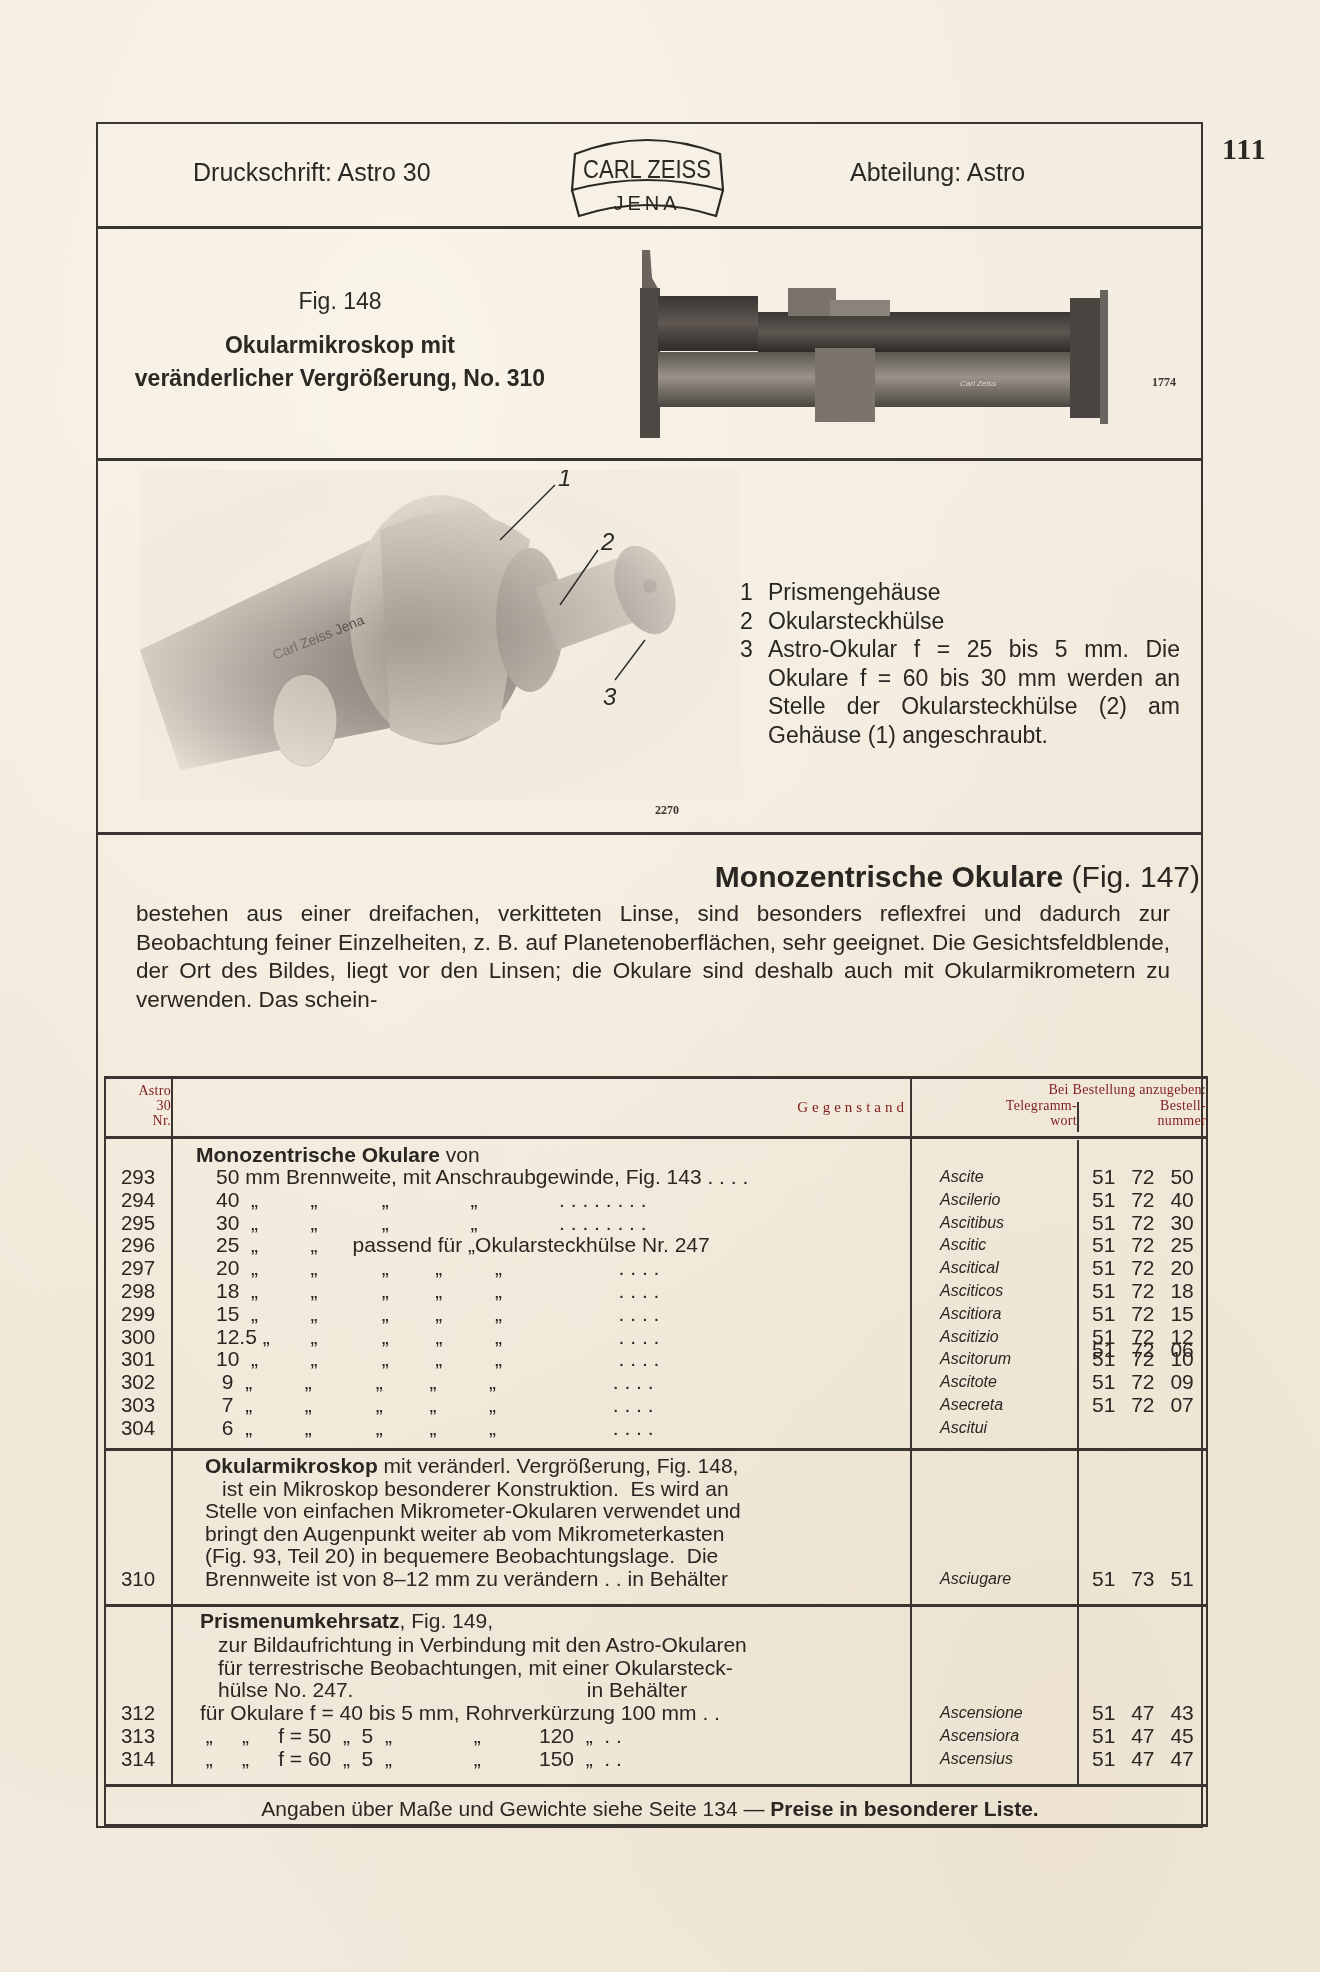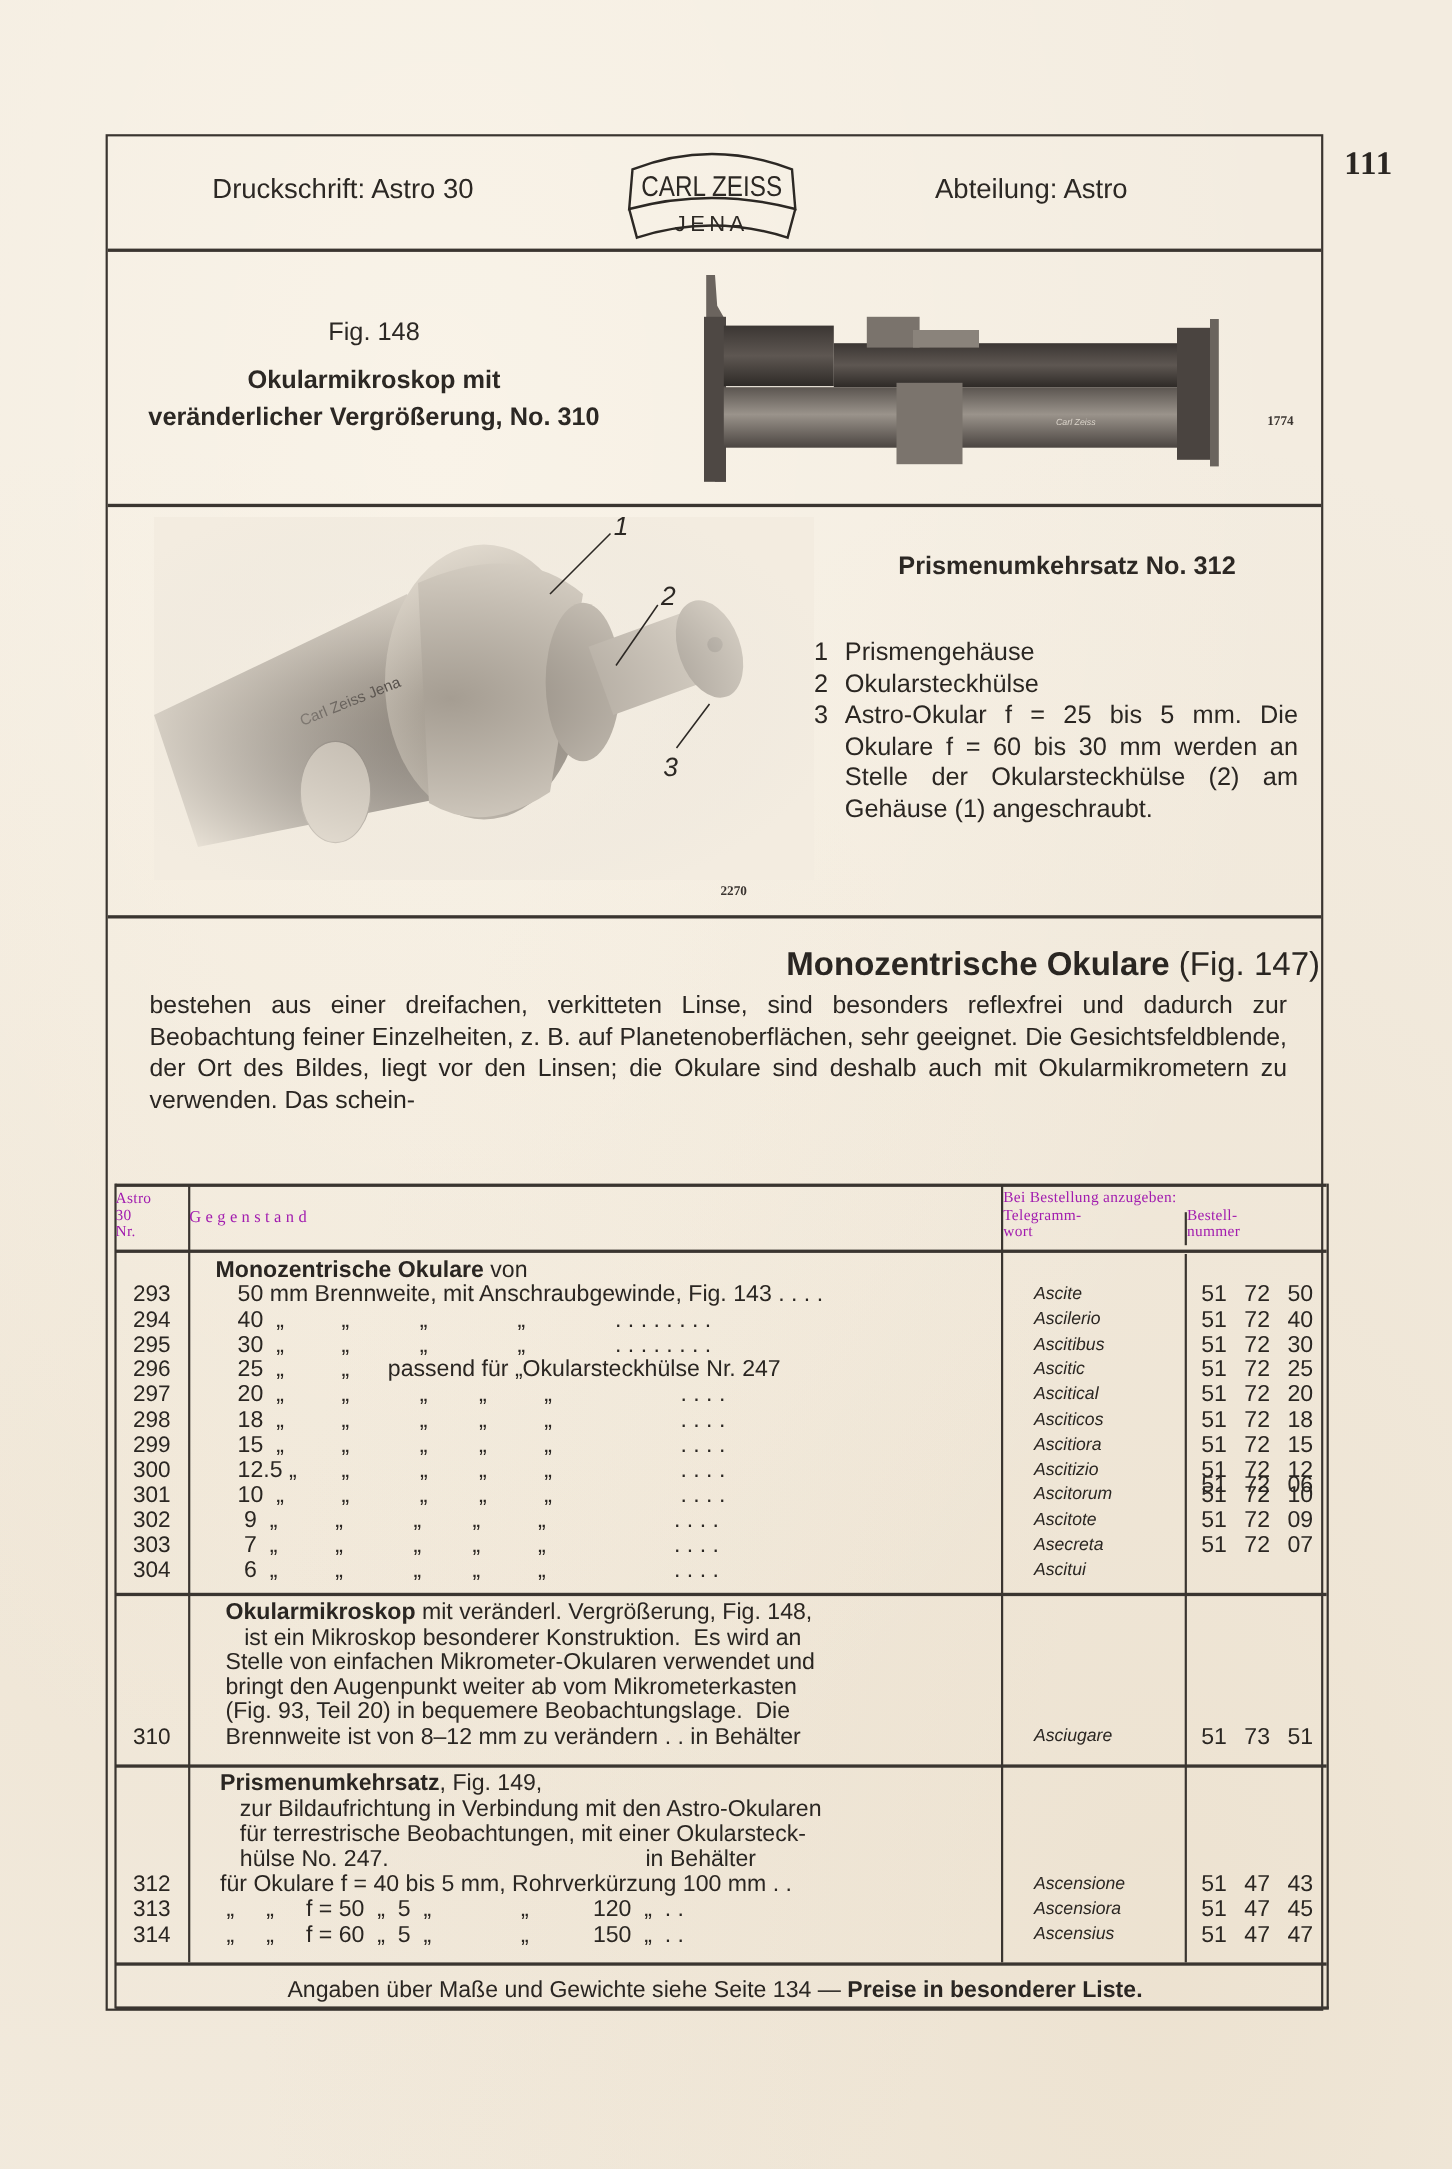--- a/index.html
+++ b/index.html
@@ -39,21 +39,21 @@
   .fig149-list .n { width:28px; flex:none; }
   .fig149-list .t { flex:1; text-align:justify; text-align-last:left; }
 
   .plate-id { font-family:"Liberation Serif", serif; font-size:12px; font-weight:bold; color:#3a3430; }
 
   .mono-title { left:100px; top:860px; width:1100px; text-align:right; font-size:30px; font-weight:bold; }
   .mono-title .fig { font-weight:normal; }
   .mono-body { left:136px; top:900px; width:1034px; font-size:22.5px; line-height:28.6px; text-align:justify; }
   .mono-body .last { text-align:center; display:block; }
 
-  .th-small { font-size:14px; text-align:left; line-height:15px; color:#a21caf; letter-spacing:0.3px; }
+  .th-small { font-size:14px; text-align:right; line-height:15px; color:#7f1d1d; letter-spacing:0.3px; }
   .th-geg { font-size:15px; letter-spacing:4px; }
 
   .row-text { font-size:21px; line-height:22.6px; white-space:pre; }
   .nr { font-size:20.5px; text-align:center; width:66px; }
   .tel { font-style:italic; font-size:16px; }
   .best { font-size:21px; word-spacing:10px; white-space:pre; }
   .bold { font-weight:bold; }
 
   .footer-text { left:100px; top:1797px; width:1100px; text-align:center; font-size:21px; }
 </style>
@@ -139,21 +139,20 @@
   <line x1="360" y1="70" x2="415" y2="15" stroke="#2c2824" stroke-width="1.4"></line>
   <line x1="420" y1="135" x2="458" y2="80" stroke="#2c2824" stroke-width="1.4"></line>
   <line x1="505" y1="170" x2="475" y2="210" stroke="#2c2824" stroke-width="1.4"></line>
   <text x="418" y="16" font-size="24" font-style="italic" fill="#2c2824">1</text>
   <text x="461" y="80" font-size="24" font-style="italic" fill="#2c2824">2</text>
   <text x="463" y="235" font-size="24" font-style="italic" fill="#2c2824">3</text>
 </svg>
 <div class="abs plate-id" style="left:655px; top:803px;">2270</div>
 
 <div class="abs fig-cap fig149-cap">
-  <div class="cap-title">Prismenumkehrsatz No. 312</div>
 </div>
 <div class="abs fig149-list">
   <div class="li">
       <span class="n">1</span>
       <span class="t">Prismengehäuse</span>
     </div>
   <div class="li">
       <span class="n">2</span>
       <span class="t">Okularsteckhülse</span>
     </div>

